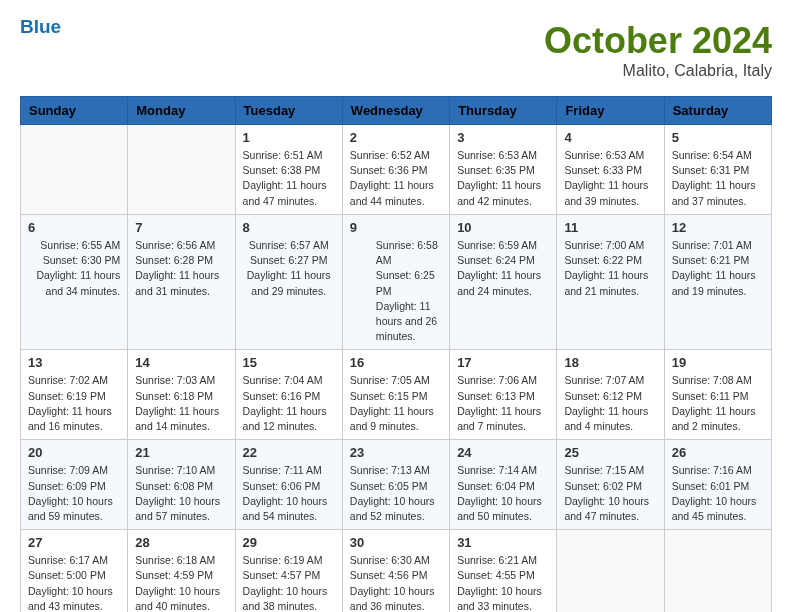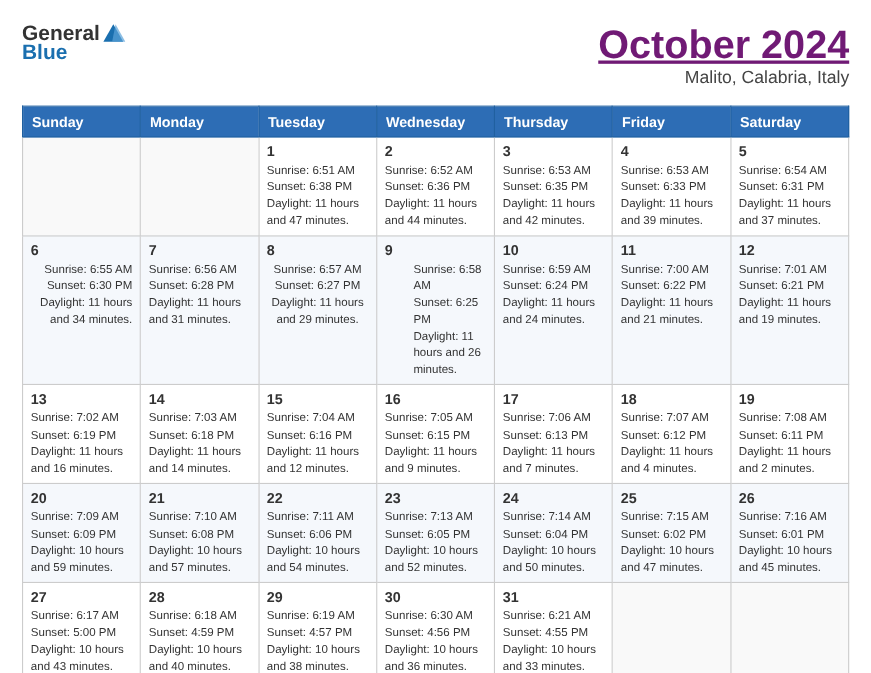--- a/index.html
+++ b/index.html
@@ -19,36 +19,35 @@
     .logo {
       display: flex;
       align-items: center;
     }
     .title-block {
       text-align: right;
     }
     .title-block h1 {
       font-size: 36px;
       font-weight: bold;
-      color: #701a75;
-      text-decoration: underline;
+      color: #4d7c0f;
     }
     .title-block h2 {
       font-size: 16px;
       color: #444;
       font-weight: normal;
     }
     .calendar {
       width: 100%;
       border-collapse: collapse;
       border: 1px solid #ccc;
     }
     .calendar th {
       background-color: #2d6db5;
-      color: #ffffff;
+      color: #000000;
       font-size: 13px;
       padding: 6px 8px;
       text-align: left;
       border: 1px solid #2060a0;
     }
     .calendar td {
       border: 1px solid #ccc;
       vertical-align: top;
       padding: 5px 7px;
       width: calc(100%/7);
@@ -77,27 +76,20 @@
       line-height: 1.45;
       color: #333;
     }
   </style>
 </head>
 <body>
 
 <div class="header">
   <div class="logo">
     <div style="display:flex;flex-direction:column;align-items:flex-start;">
-      <div style="display:flex;align-items:center;">
-        <span style="font-size:19px;font-weight:bold;color:#333;">General</span>
-        <svg width="22" height="22" viewBox="0 0 22 22" style="margin:0 1px;">
-          <polygon points="11,2 20,18 2,18" fill="#1a6faf"></polygon>
-          <polygon points="13,2 22,18 10,18" fill="#5ba3d9" opacity="0.7"></polygon>
-        </svg>
-      </div>
       <span style="font-size:19px;font-weight:bold;color:#1a6faf;margin-top:-4px;">Blue</span>
     </div>
   </div>
   <div class="title-block">
     <h1>October 2024</h1>
     <h2>Malito, Calabria, Italy</h2>
   </div>
 </div>
 
 <table class="calendar">

